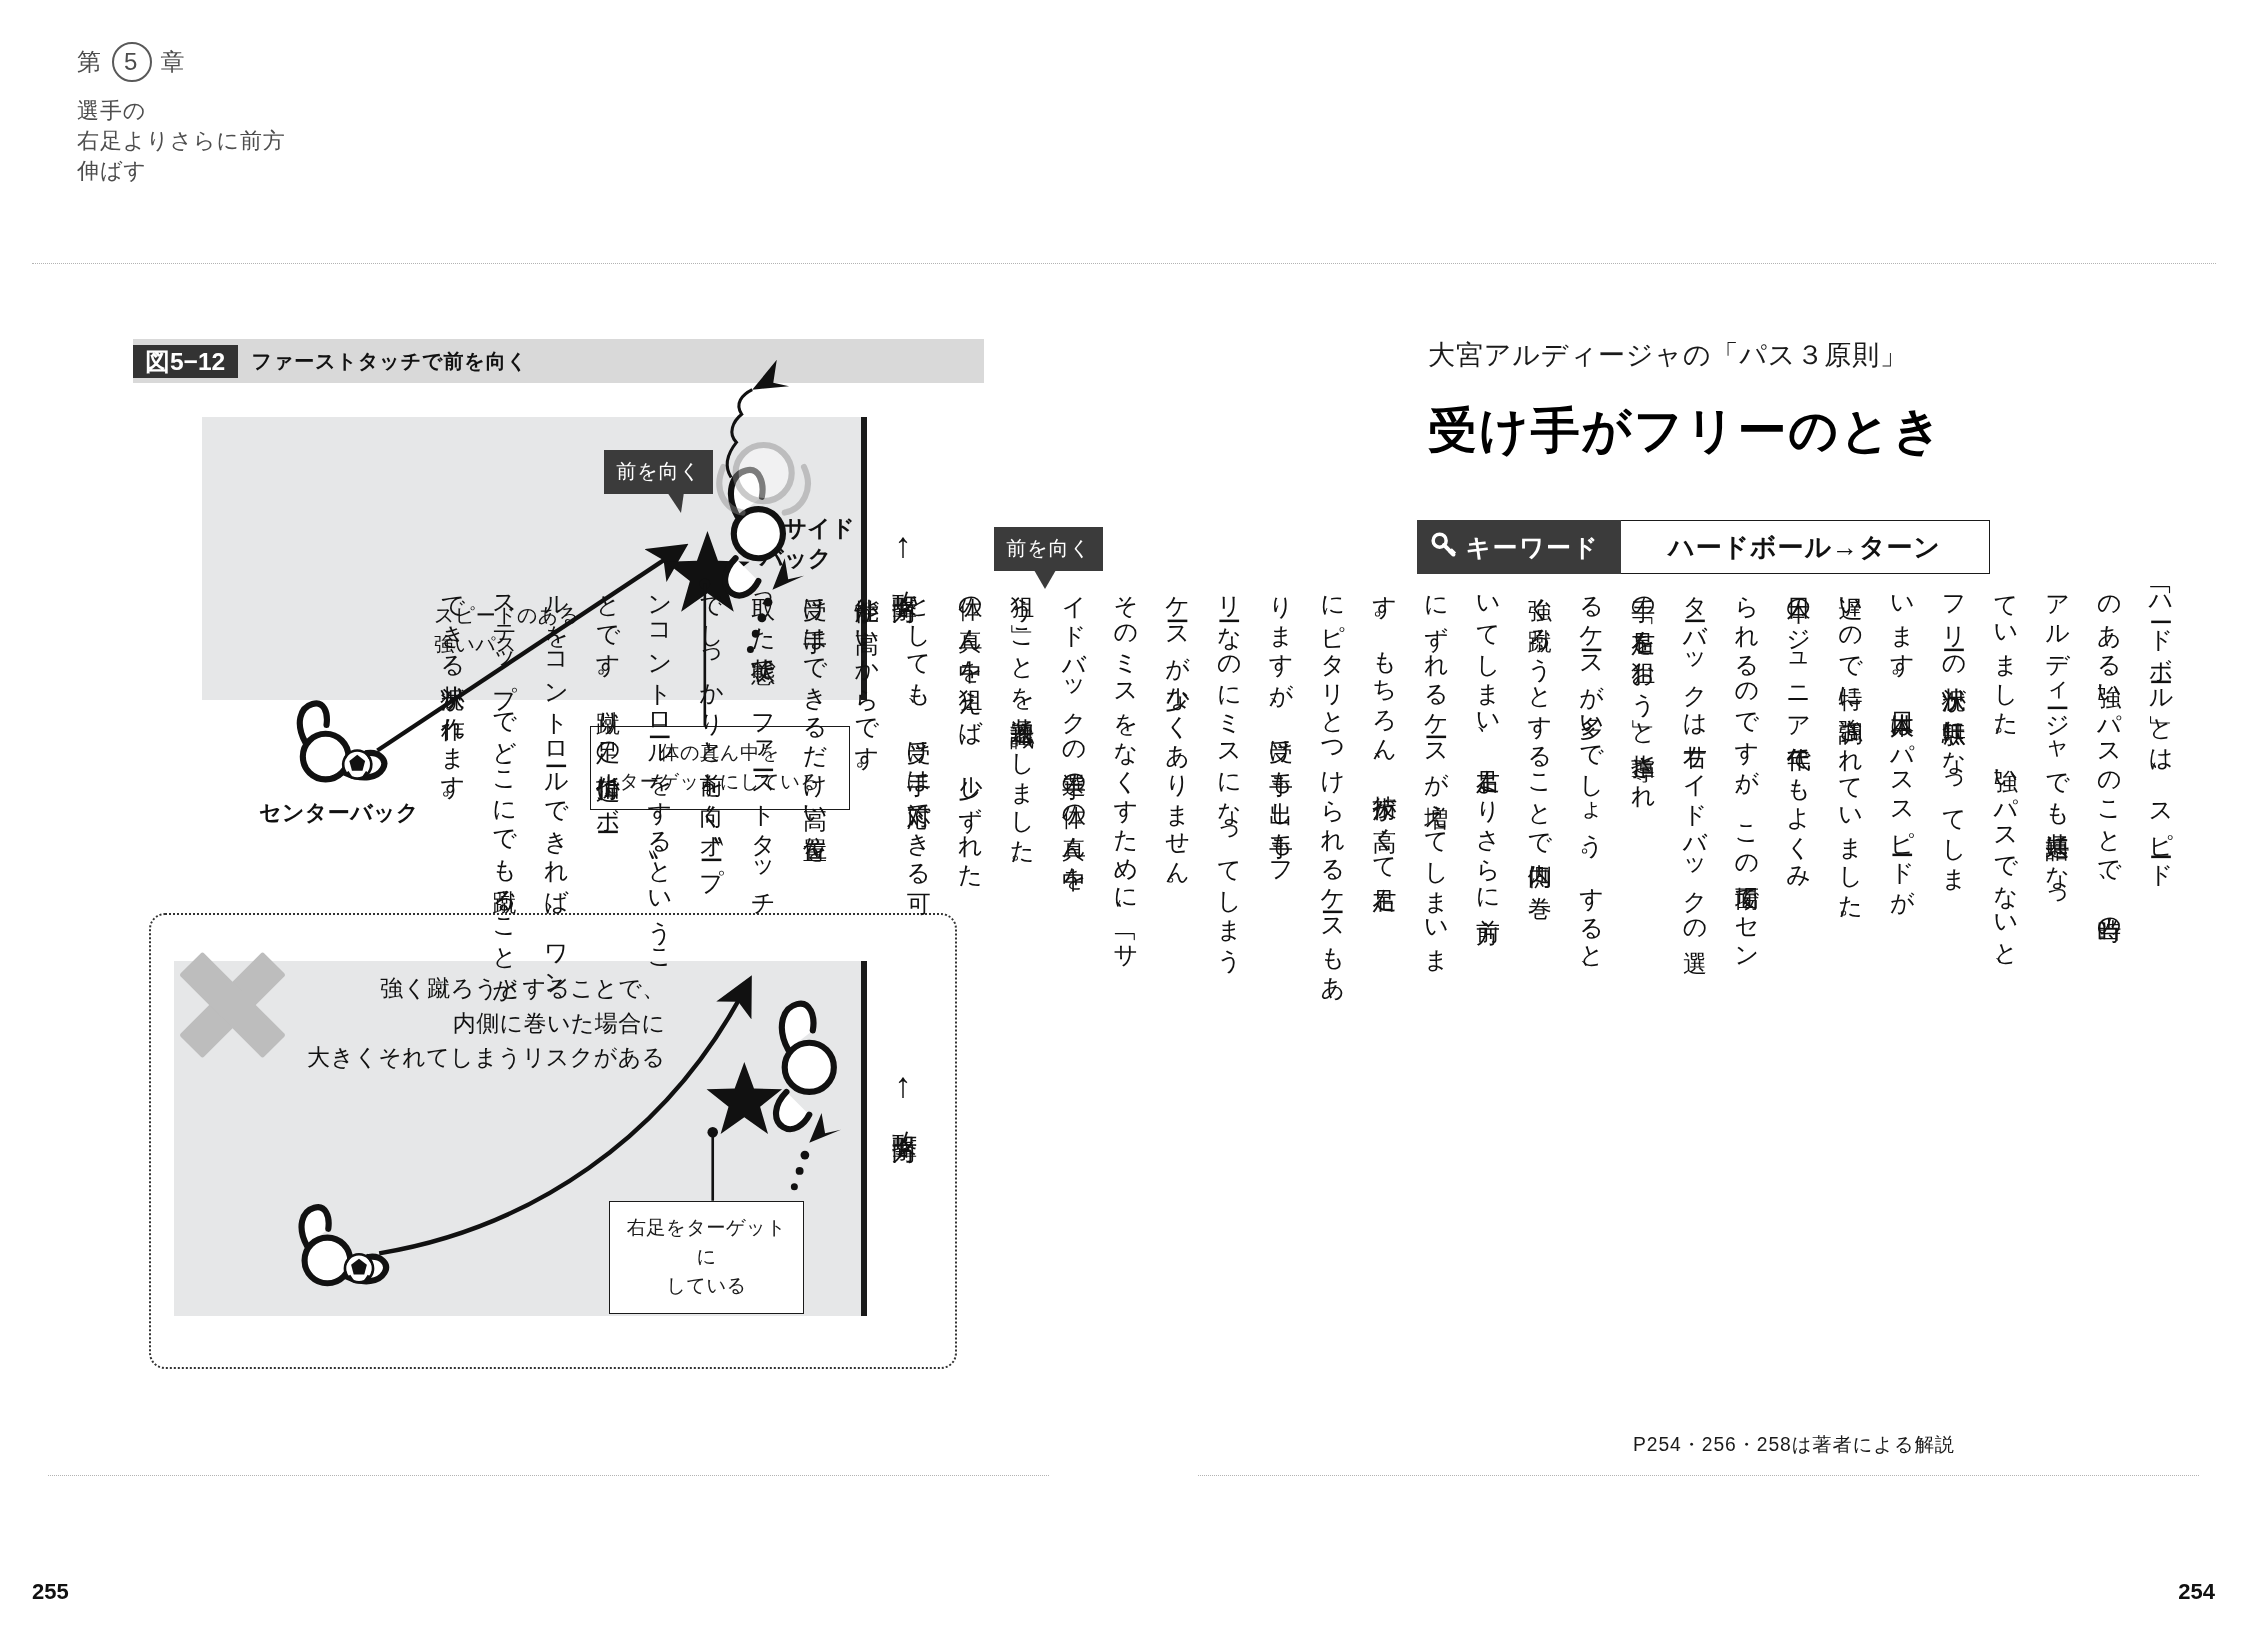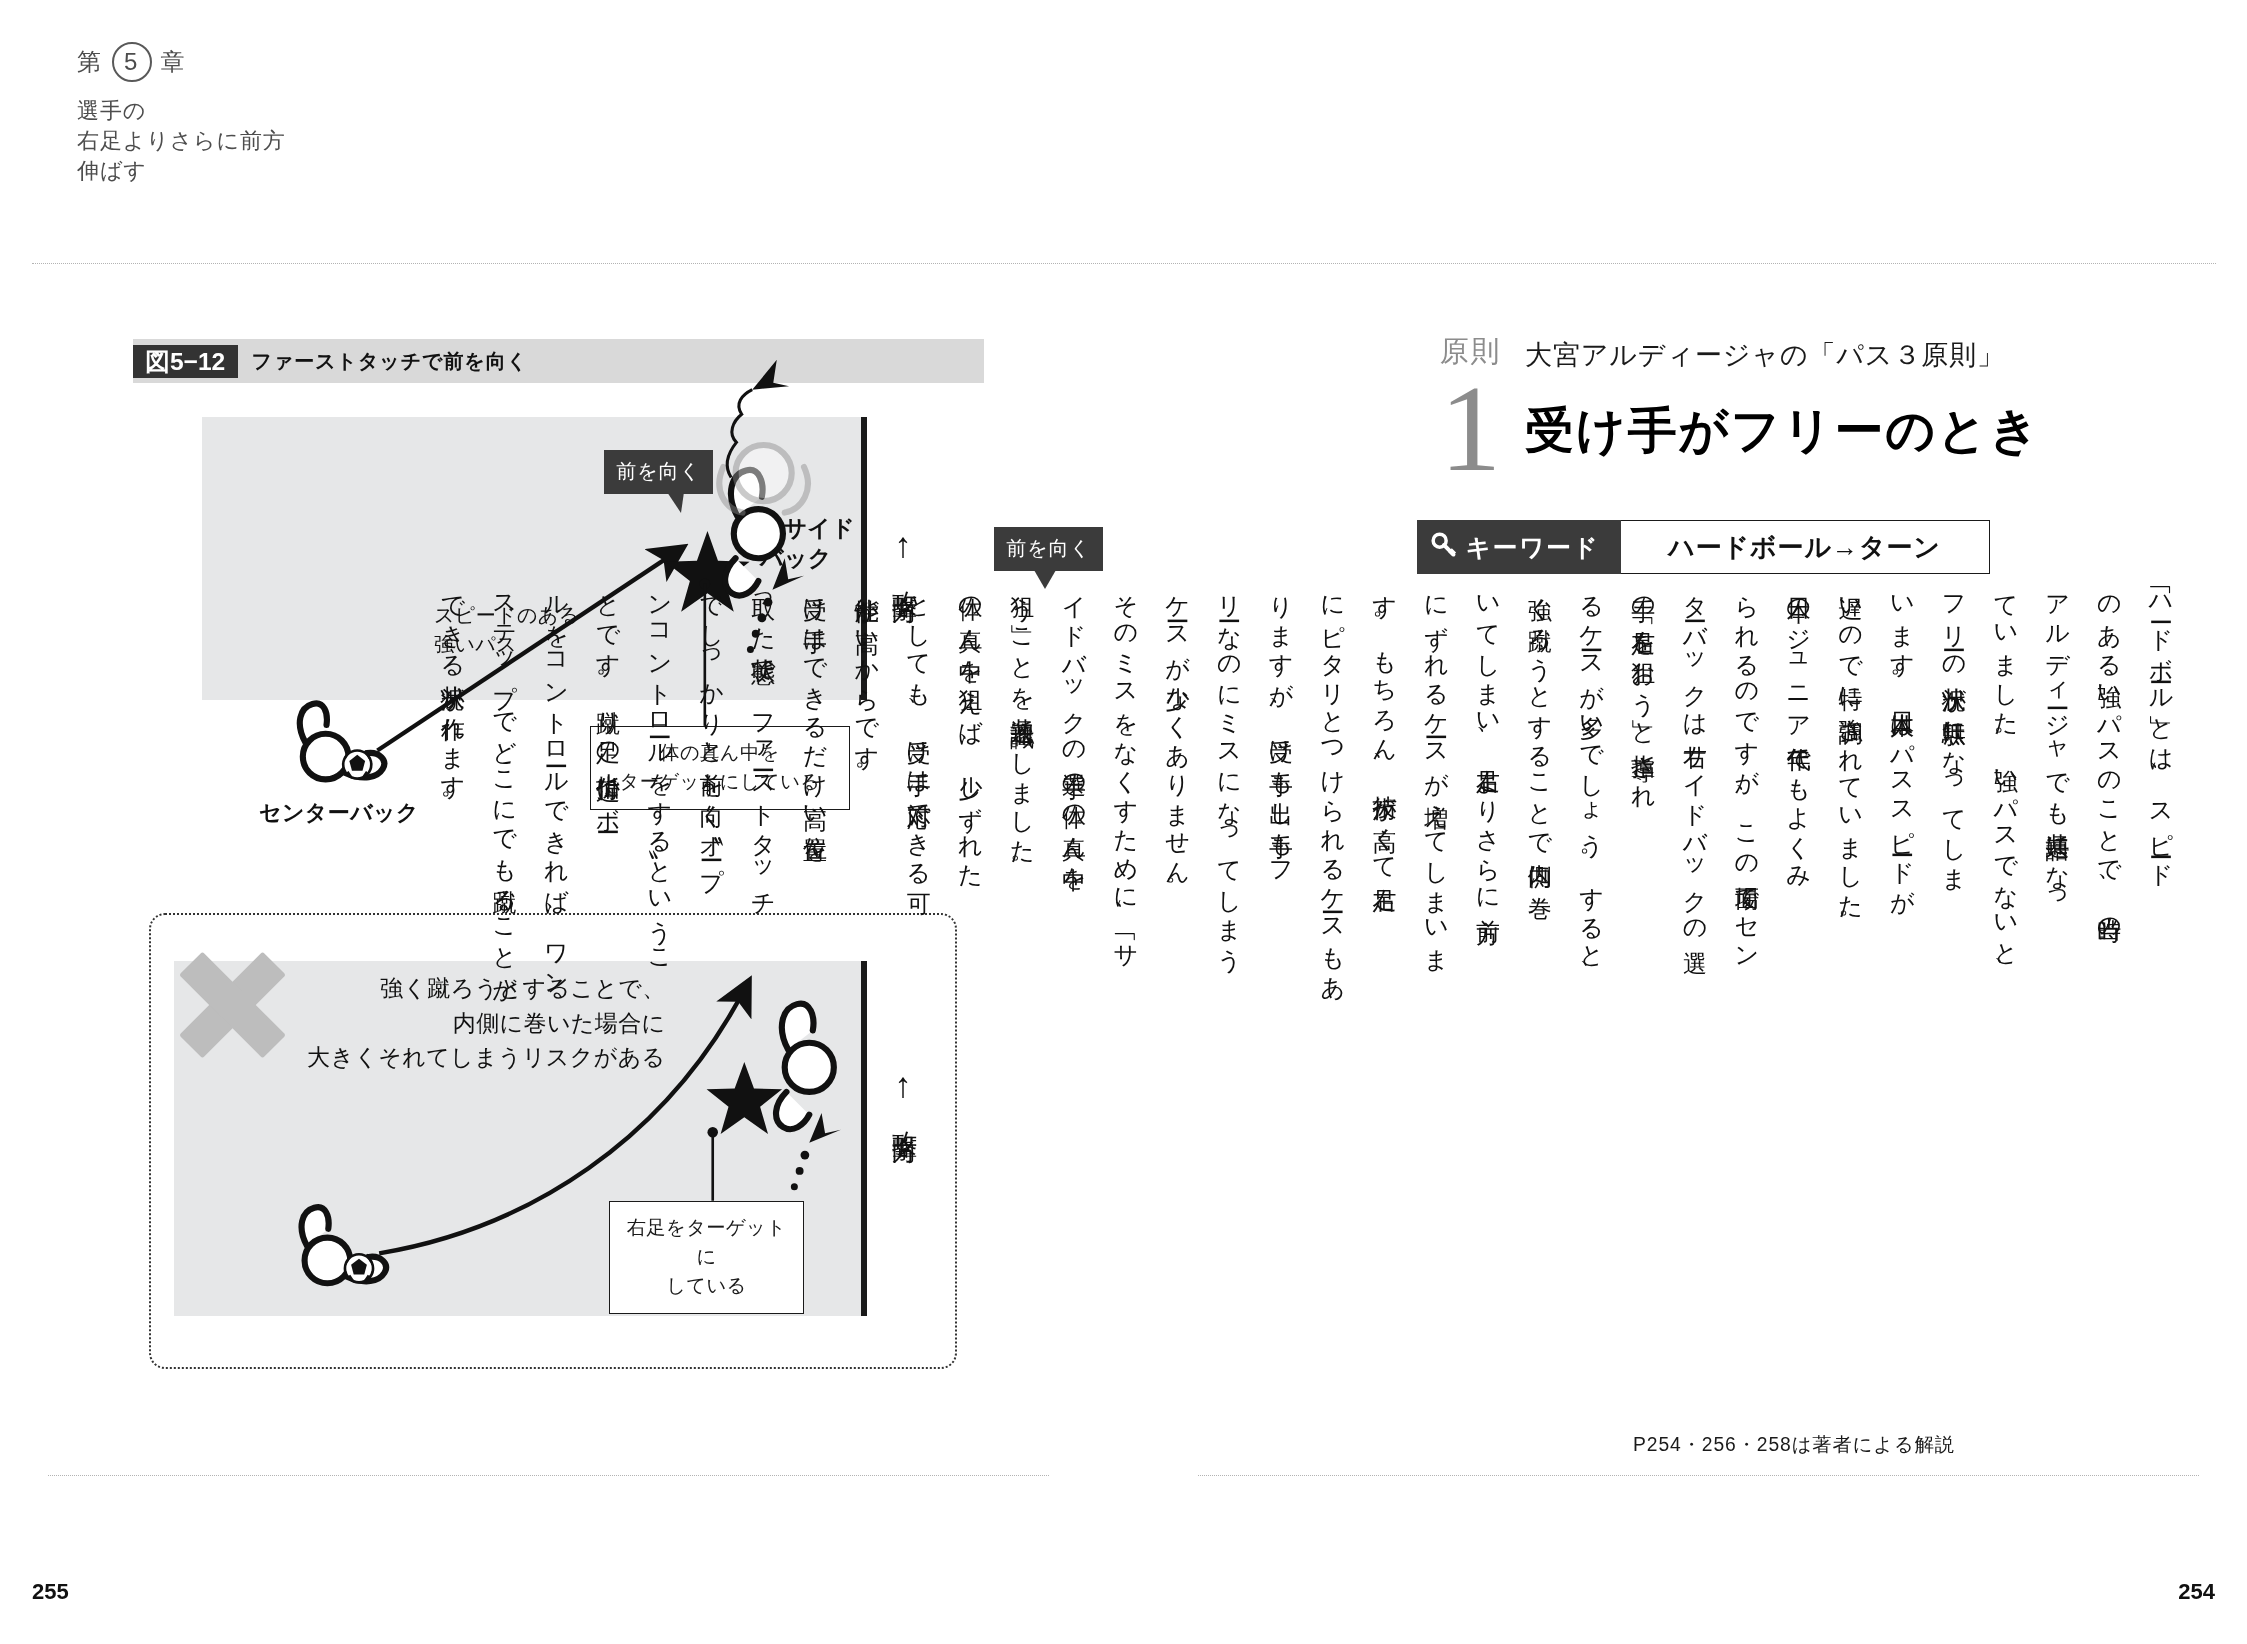--- a/index.html
+++ b/index.html
@@ -500,24 +500,20 @@
     <circle cx="917" cy="1316" r="5" fill="#111"></circle>
     <path d="M922,1302 l14,-34 4,23 18,-4 z" fill="#111"></path>
   </g>
   <circle cx="812" cy="1290" r="6" fill="#111"></circle>
   <line x1="812" y1="1290" x2="812" y2="1368" stroke="#111" stroke-width="3"></line>
 </svg>
 
 <div class="folio folio-left">255</div>
 
 <div class="principle-head">
-  <div class="principle-left">
-    <div class="principle-word">原則</div>
-    <div class="principle-number">1</div>
-  </div>
   <div class="principle-right">
     <div class="principle-sub">大宮アルディージャの「パス３原則」</div>
     <div class="principle-title">受け手がフリーのとき</div>
   </div>
 </div>
 
 <div class="keyword-bar">
   <div class="keyword-left">
     <span class="key-icon">
       <svg width="26" height="26" viewBox="0 0 30 30">

